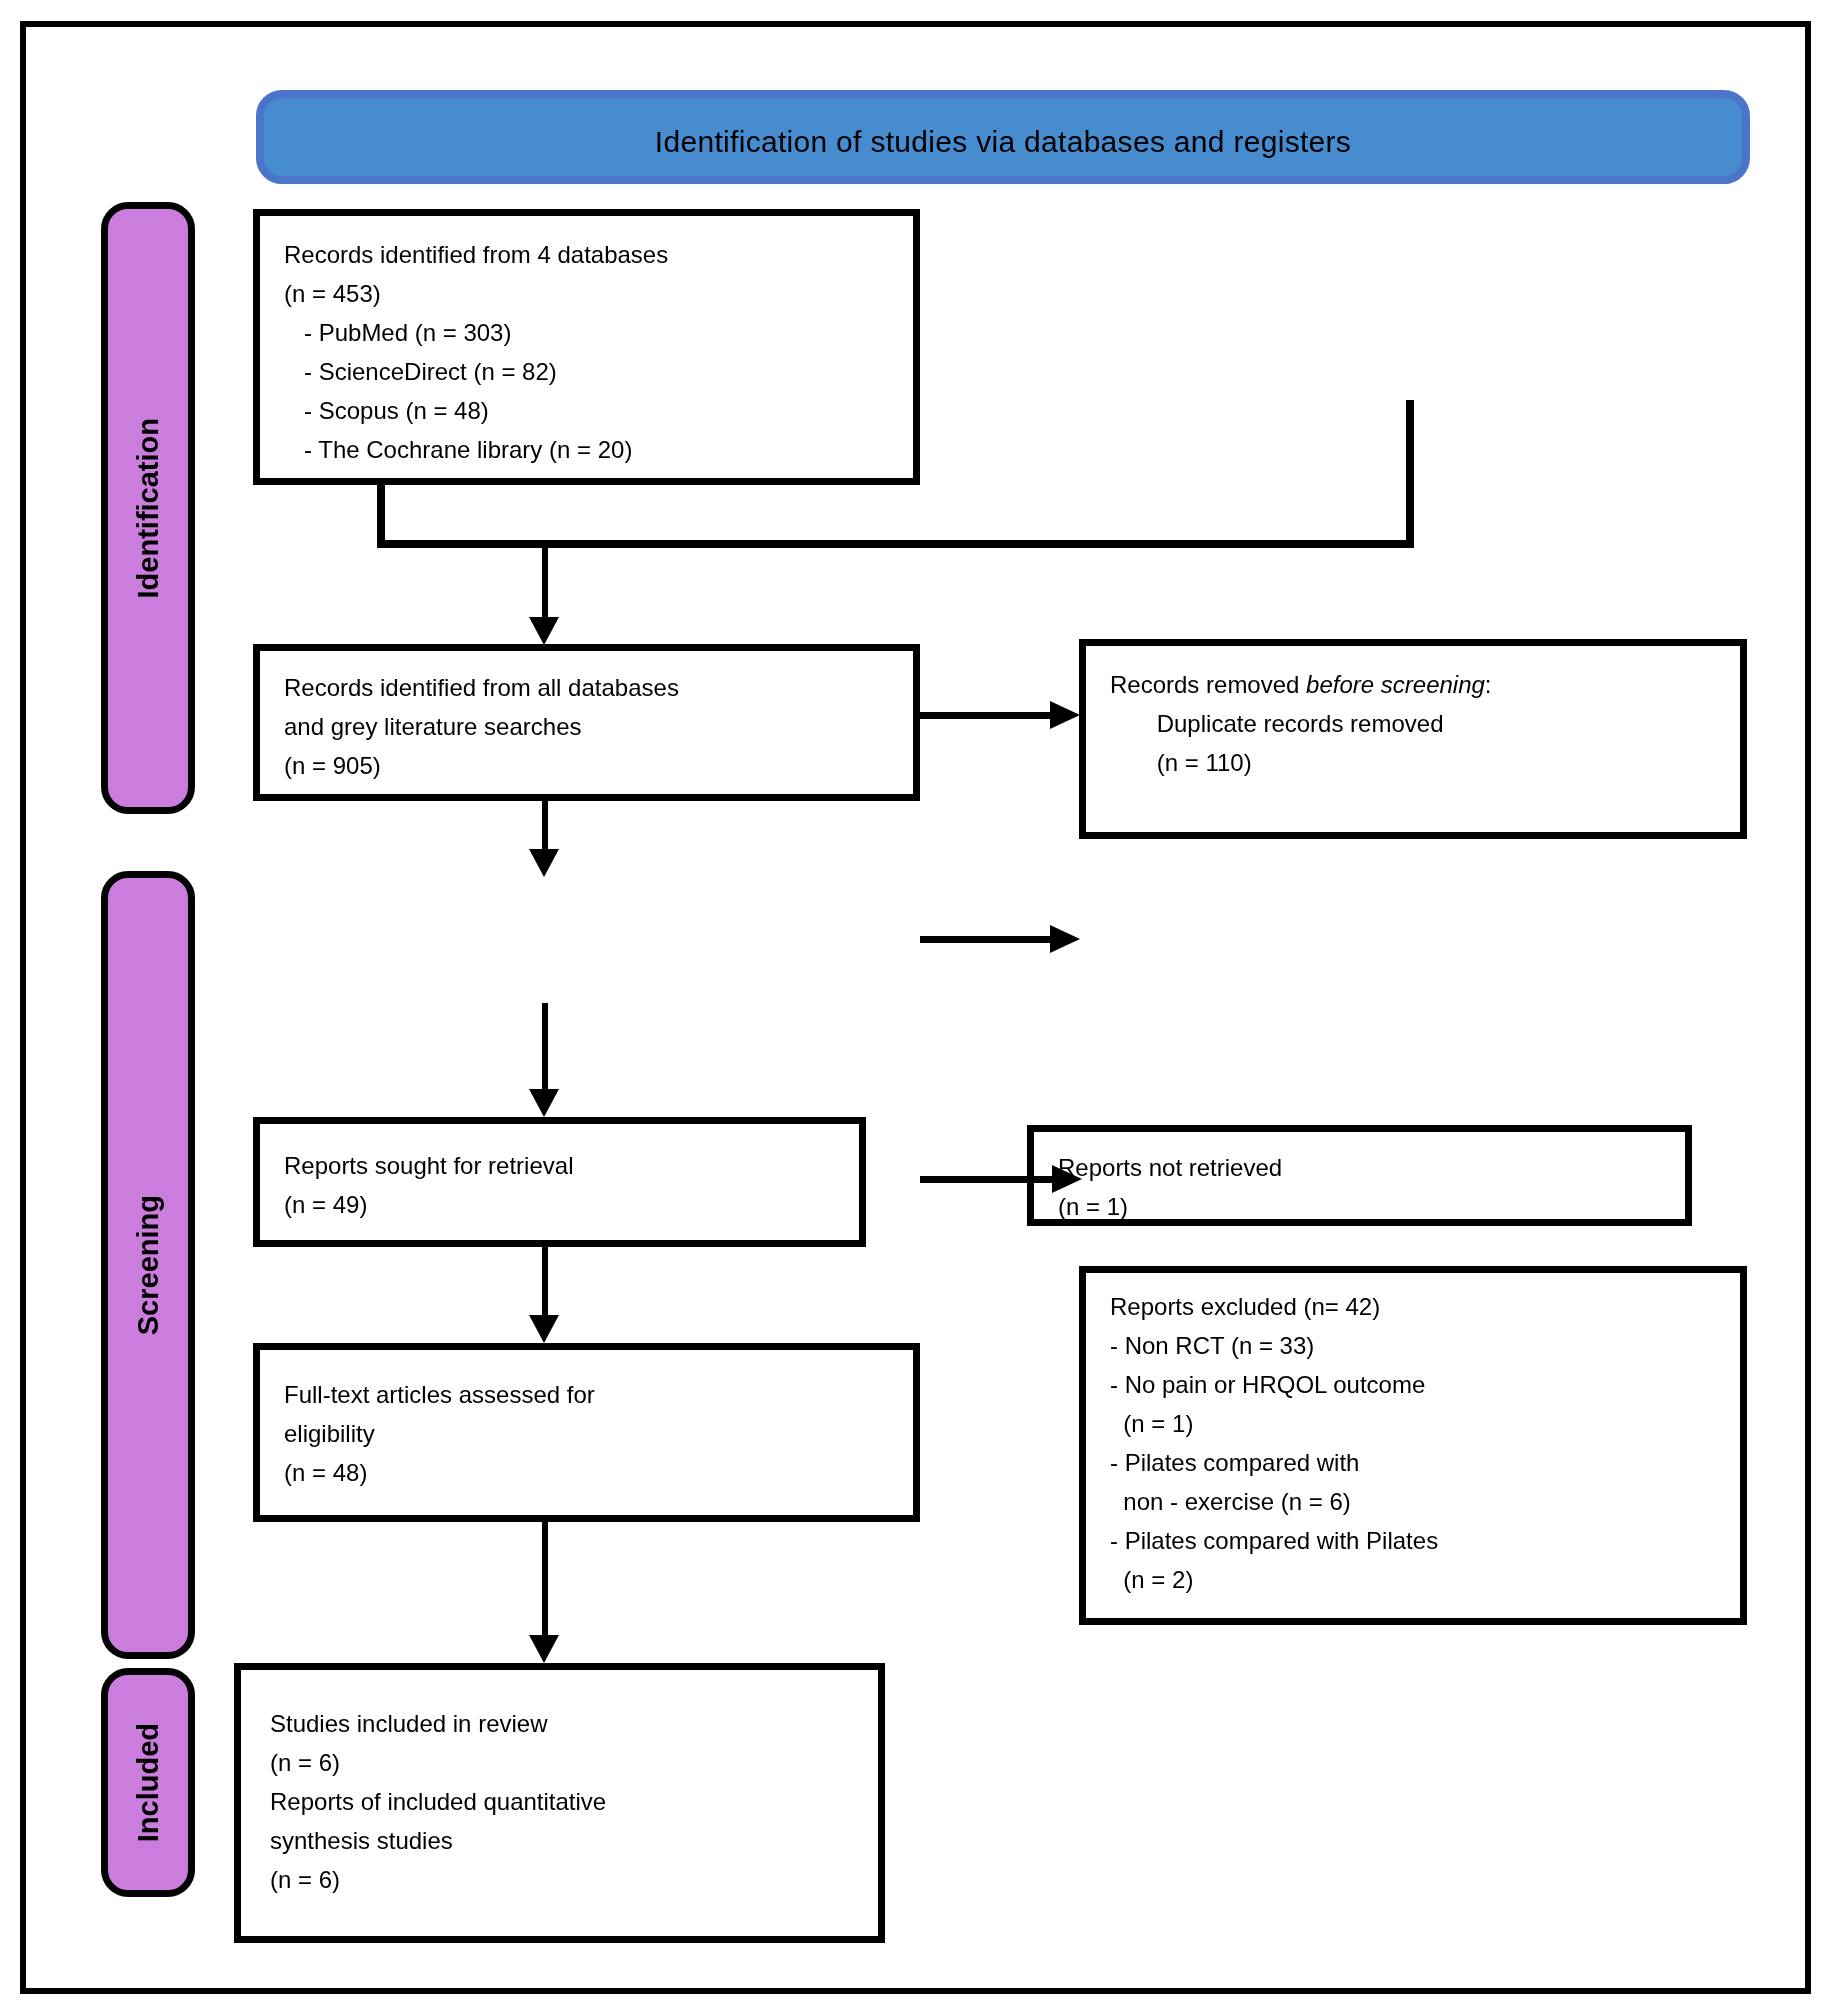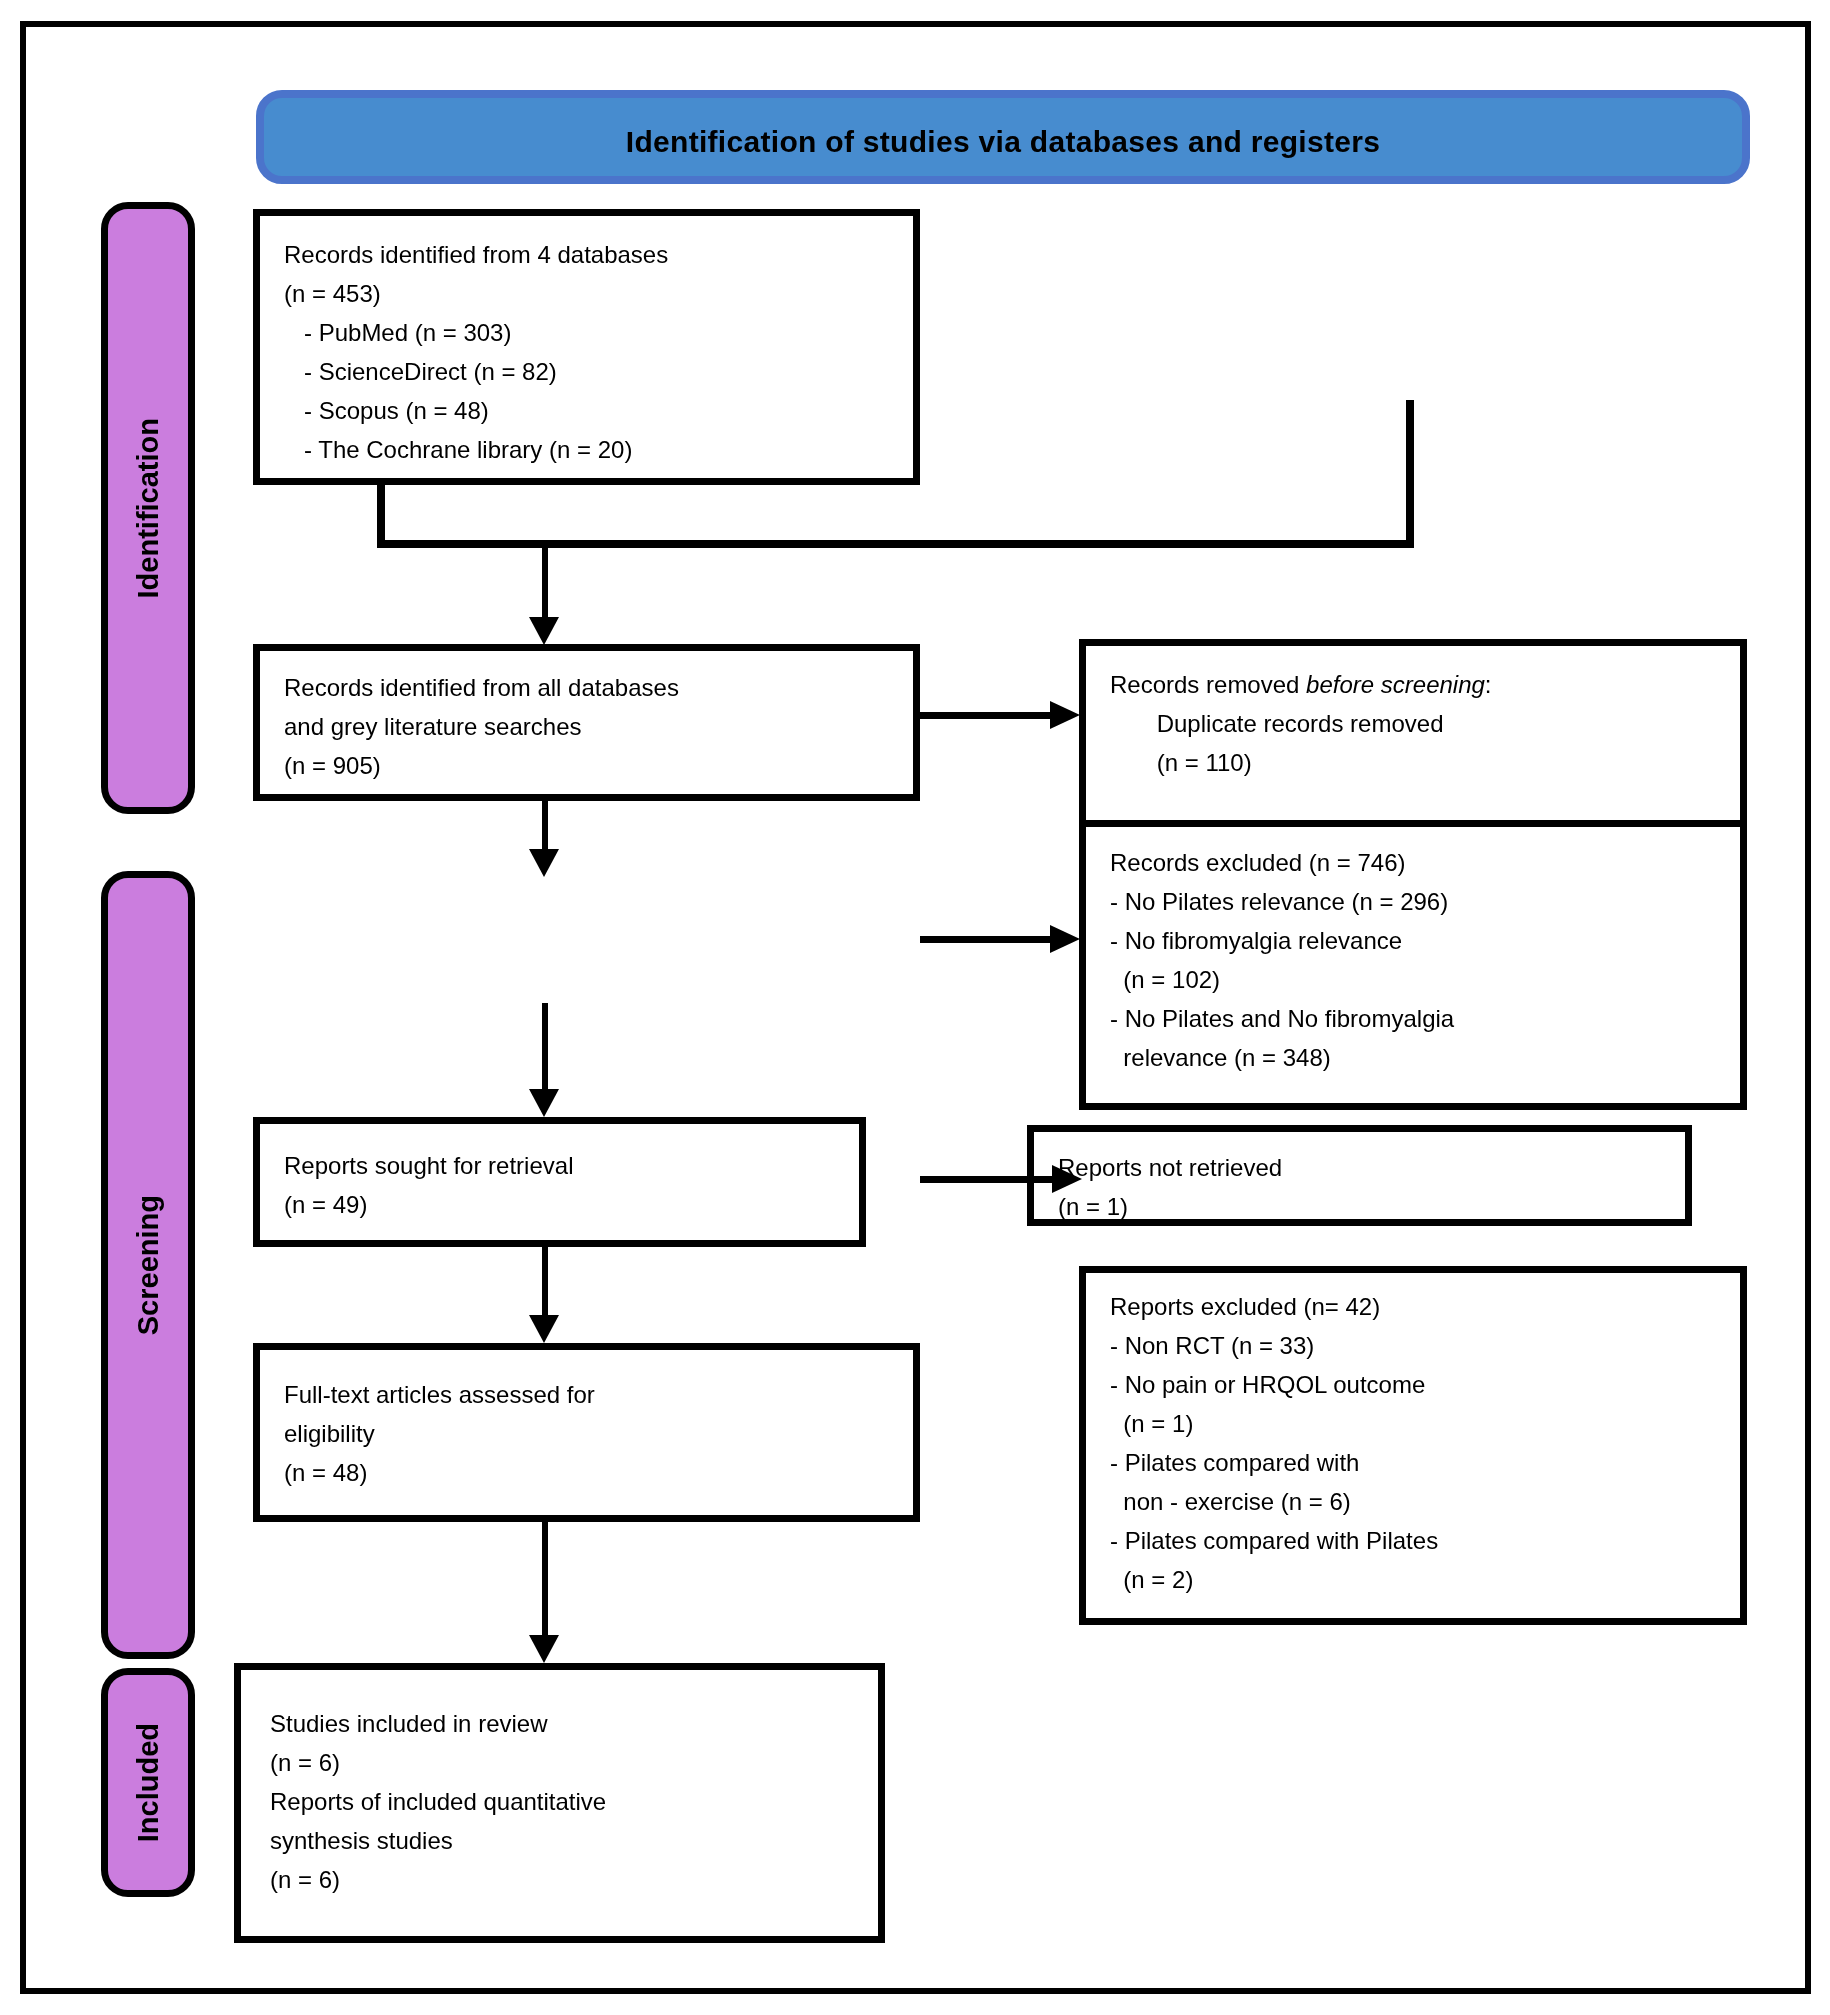--- a/index.html
+++ b/index.html
@@ -13,21 +13,21 @@
   .outer-frame {
     position: absolute; left: 19.6px; top: 21px; width: 1791px; height: 1973px;
     border: 6.5px solid #000; box-sizing: border-box; background: transparent;
   }
 
   .header-banner {
     position: absolute; left: 256px; top: 90px; width: 1494px; height: 94px;
     background: #478CCF; border: 8.7px solid #4B74CB; border-radius: 26px;
     box-sizing: border-box; display: flex; align-items: center; justify-content: center;
   }
-  .header-banner span { font-weight: bold; font-size: 30px; letter-spacing: 0.3px; margin-top: 9px; }
+  .header-banner span { font-weight: normal; font-size: 30px; letter-spacing: 0.3px; margin-top: 9px; }
 
   .stage {
     position: absolute; left: 101px; width: 94px;
     background: #CB7DDE; border: 7.6px solid #000; border-radius: 27px;
     box-sizing: border-box; display: flex; align-items: center; justify-content: center;
   }
   .stage-label {
     writing-mode: vertical-rl; transform: rotate(180deg);
     font-weight: bold; font-size: 29px; white-space: nowrap;
   }
@@ -107,28 +107,20 @@
 (n = 6)</div>
     </div>
 
 
   <div class="box" style="left:1079px;top:639px;width:668px;height:200px;padding:18.5px 15.3px 0 24px">
       <div class="lines"><span>Records removed </span><span class="it">before screening</span><span>:</span></div>
       <div class="lines">       Duplicate records removed
        (n = 110)</div>
     </div>
 
-  <div class="box" style="left:1079px;top:820px;width:668px;height:290px;padding:16.4px 15.3px 0 24px">
-      <div class="lines">Records excluded (n = 746)
-- No Pilates relevance (n = 296)
-- No fibromyalgia relevance
-  (n = 102)
-- No Pilates and No fibromyalgia
-  relevance (n = 348)</div>
-    </div>
 
   <div class="box" style="left:1027px;top:1125px;width:665px;height:101px;padding:16.4px 15.3px 0 24px">
       <div class="lines">Reports not retrieved
 (n = 1)</div>
     </div>
 
   <div class="box" style="left:1079px;top:1266px;width:668px;height:359px;padding:14px 15.3px 0 24px">
       <div class="lines">Reports excluded (n= 42)
 - Non RCT (n = 33)
 - No pain or HRQOL outcome

